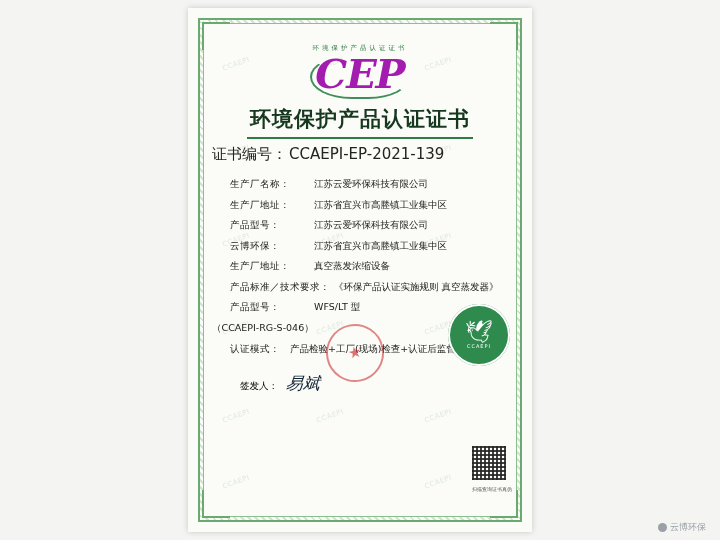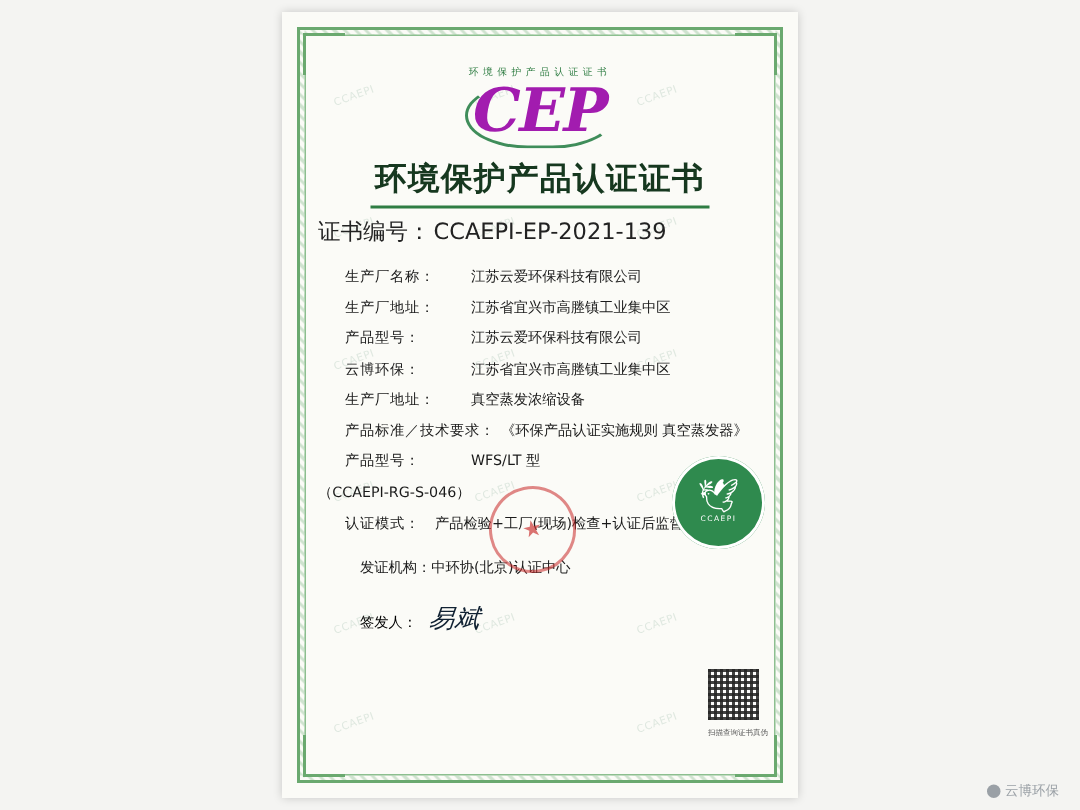--- a/index.html
+++ b/index.html
@@ -232,23 +232,20 @@
       <div class="standalone">（CCAEPI-RG-S-046）</div>
 
       <div class="fields" style="margin-top:8px;">
         <div class="row">
           <span class="lbl" style="width:60px">认证模式：</span>
           <span class="val">产品检验+工厂(现场)检查+认证后监督</span>
         </div>
       </div>
 
       <div class="dates">
-        <div class="drow">
-          <span>发证机构：</span><span>中环协(北京)认证中心</span>
-        </div>
       </div>
 
       <div class="sign-row">
         <span>签发人：</span><span class="signature">易斌</span>
       </div>
 
     </div>
 
     <div class="red-seal">
       <span class="red-star">★</span>

